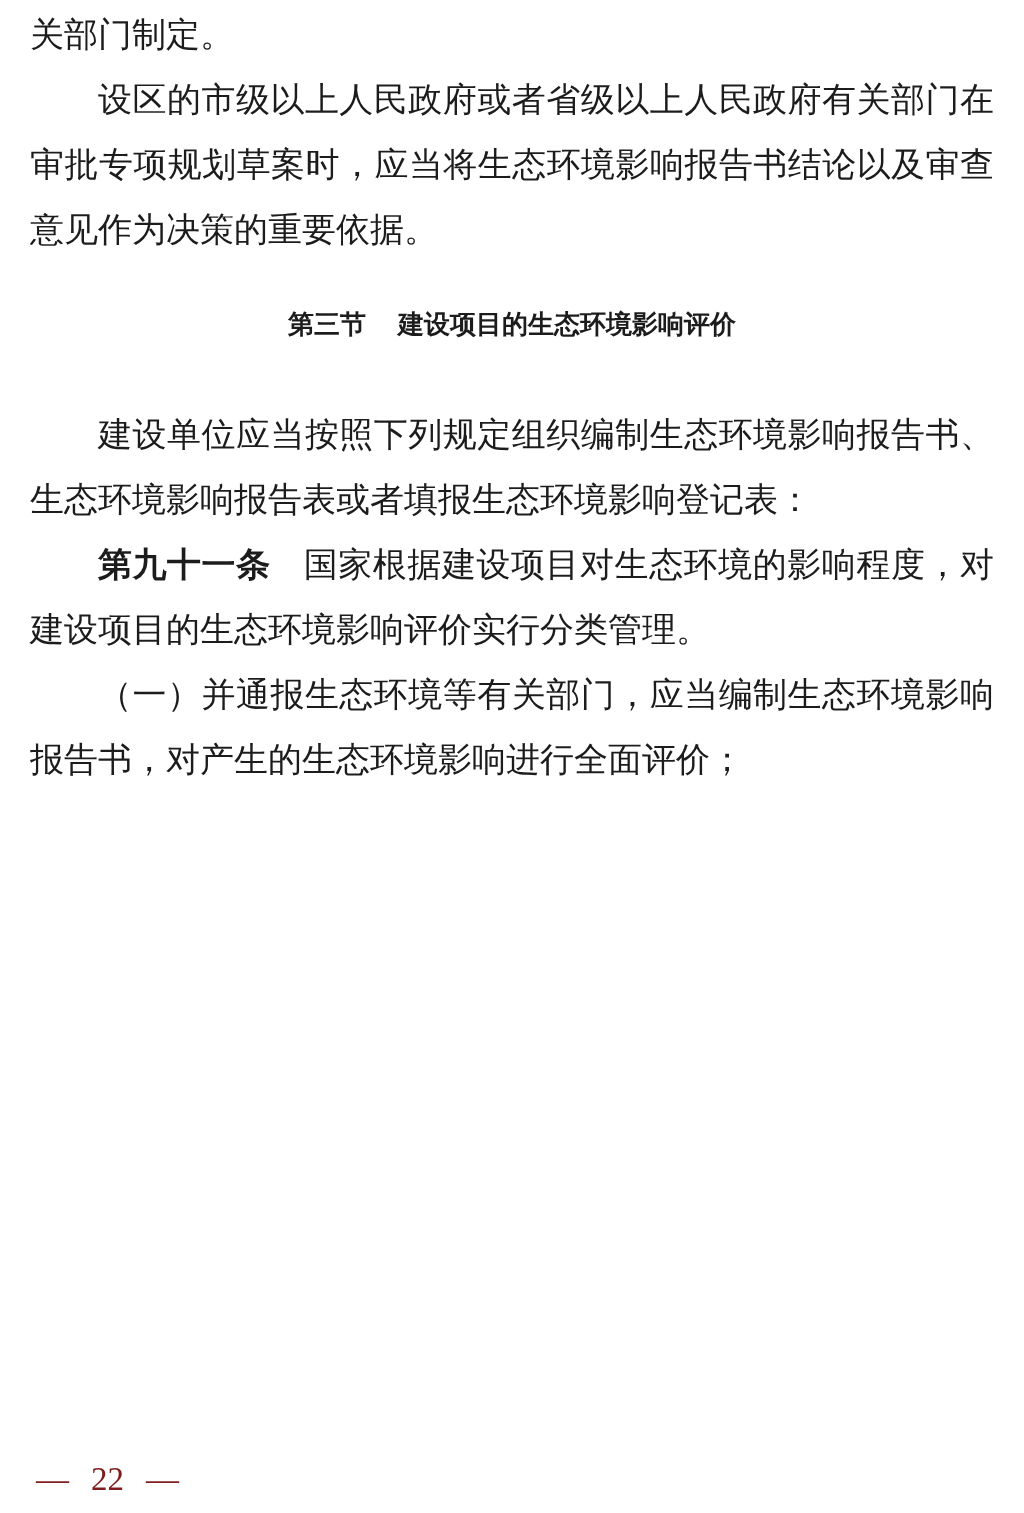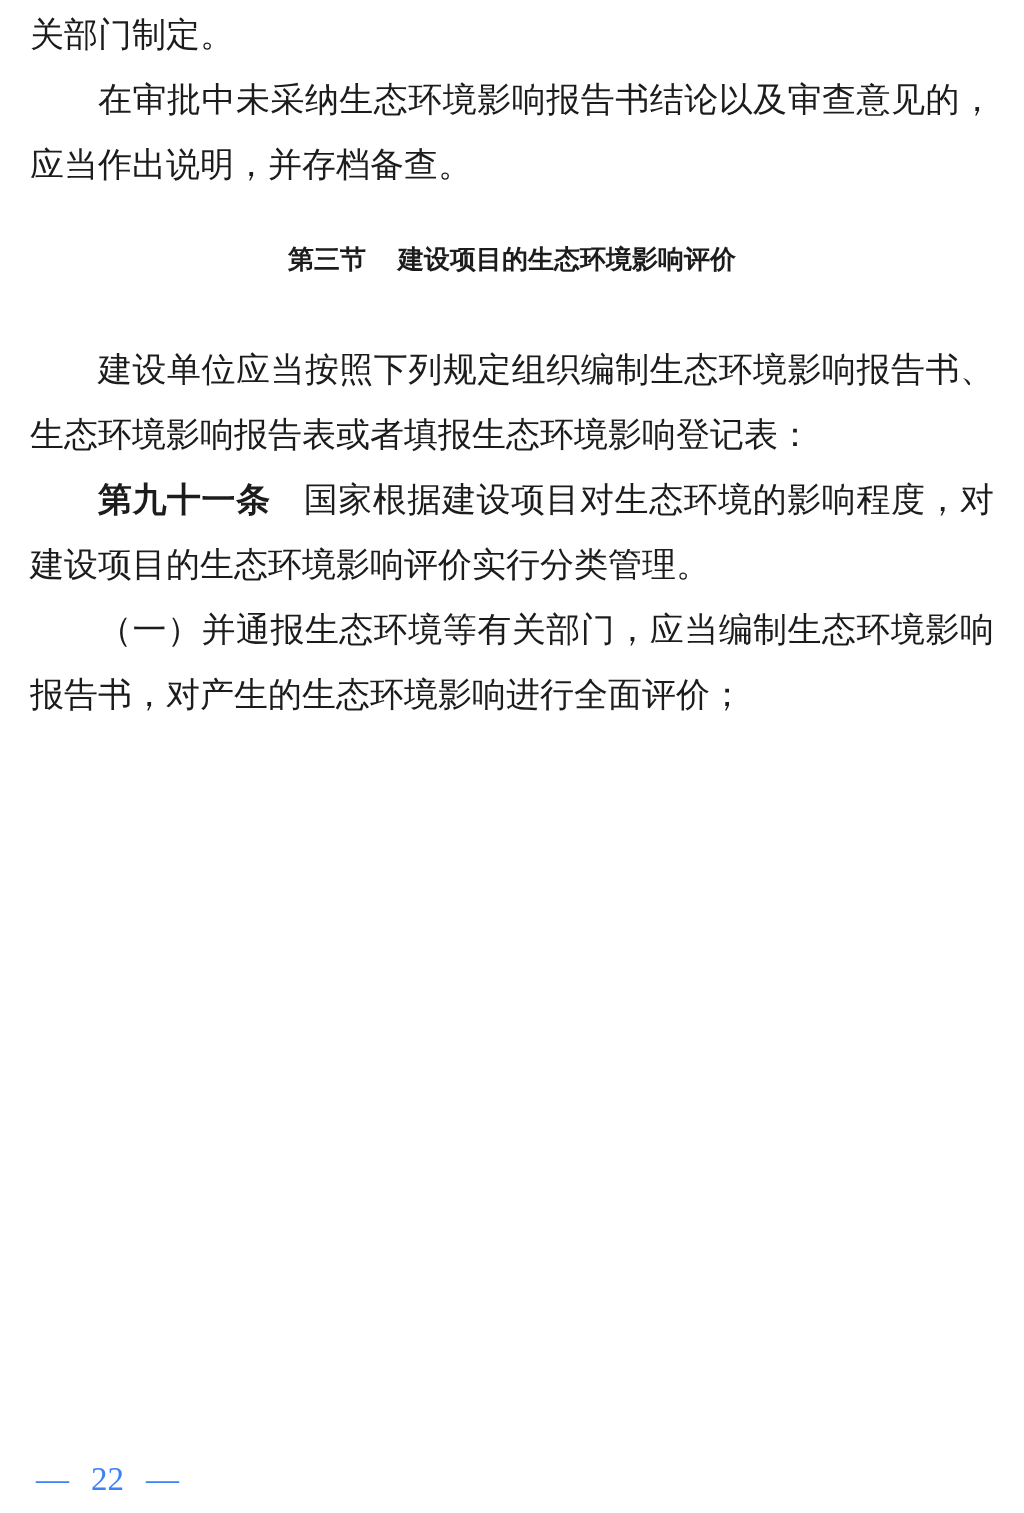--- a/index.html
+++ b/index.html
@@ -42,21 +42,21 @@
   }
   .section-heading .sec-num {
     margin-right: 32px;
   }
   .page-footer {
     position: absolute;
     left: 36px;
     bottom: 16px;
     font-size: 33px;
     line-height: 36px;
-    color: #3b82f6;
+    color: #7f1d1d;
     white-space: nowrap;
   }
   .page-footer .dash {
     display: inline-block;
     letter-spacing: 0;
   }
   .page-footer .page-num {
     display: inline-block;
     margin: 0 22px;
   }
@@ -64,24 +64,24 @@
 </head>
 <body>
 
 <div class="page">
 
   <p class="para">
     <span>关部门制定。</span>
   </p>
 
 
+  <p class="para indent">
+    <span>设区的市级以上人民政府或者省级以上人民政府有关部门在审批专项规划草案时，应当将生态环境影响报告书结论以及审查意见作为决策的重要依据。</span>
+  </p>
 
-  <p class="para indent">
-    <span>在审批中未采纳生态环境影响报告书结论以及审查意见的，应当作出说明，并存档备查。</span>
-  </p>
 
 
   <h2 class="section-heading">
     <span class="sec-num">第三节</span><span>建设项目的生态环境影响评价</span>
   </h2>
 
   <p class="para indent">
     <span>建设单位应当按照下列规定组织编制生态环境影响报告书、生态环境影响报告表或者填报生态环境影响登记表：</span>
   </p>
 

